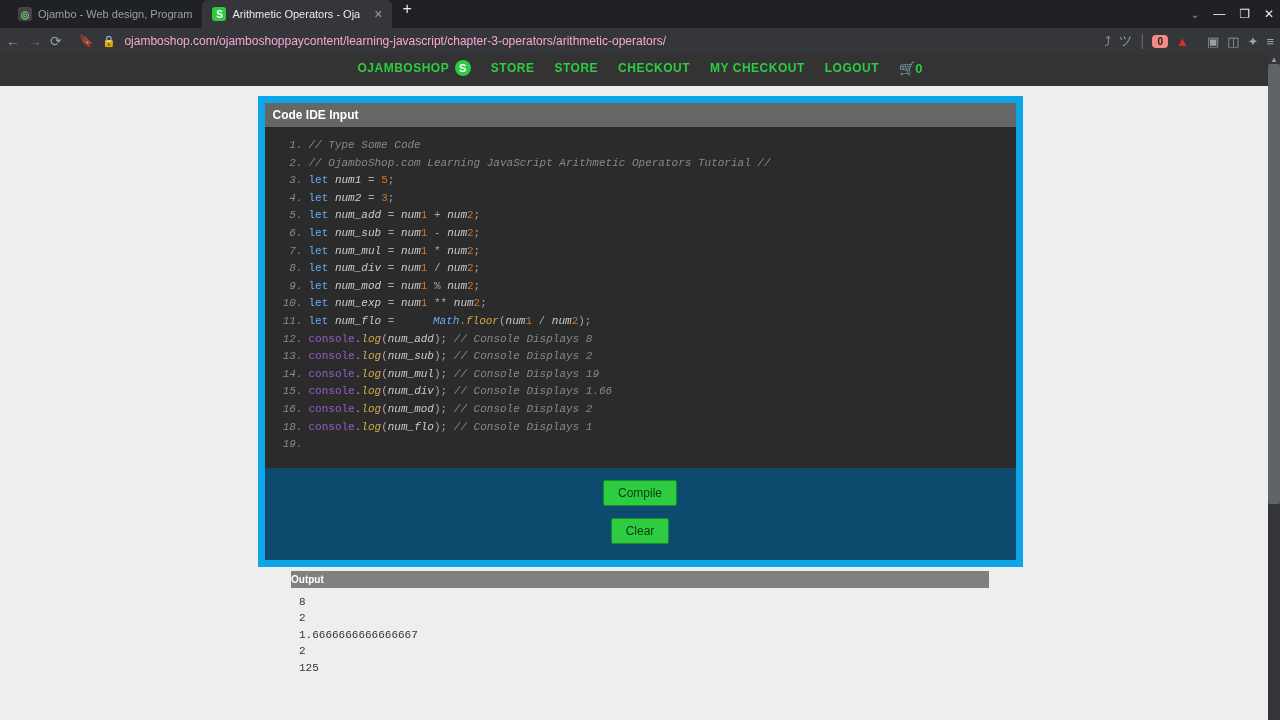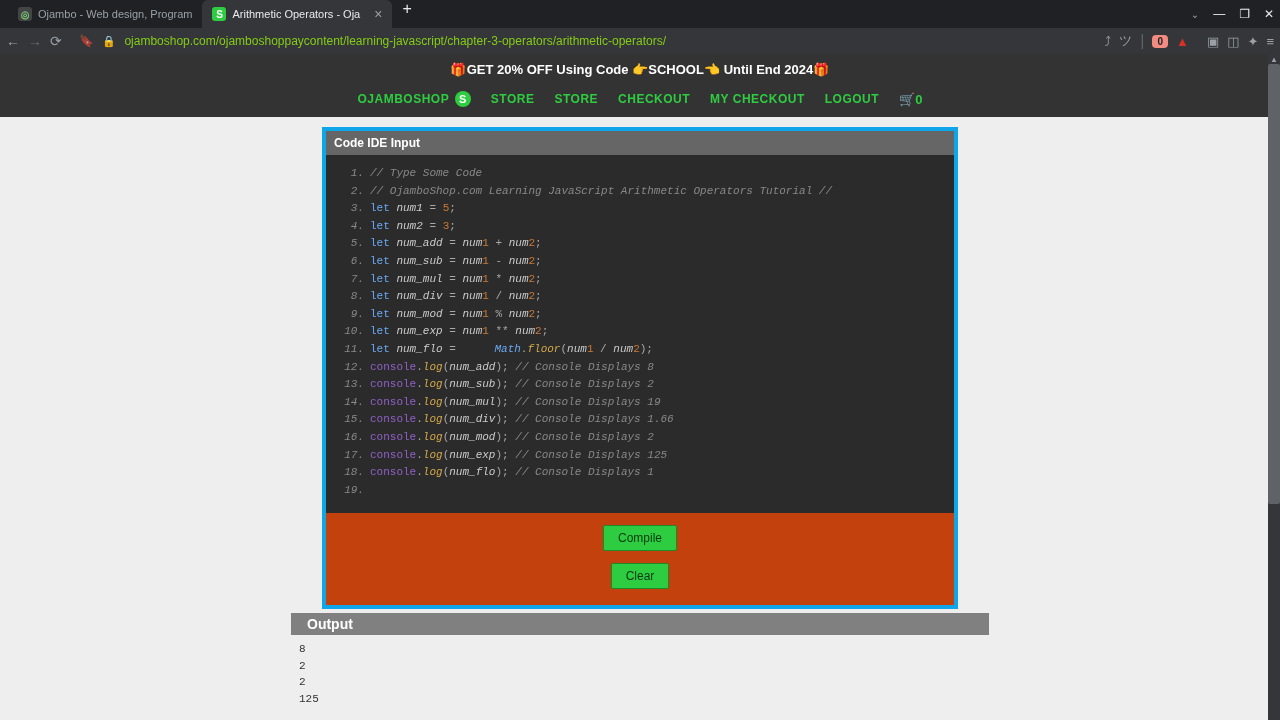--- a/index.html
+++ b/index.html
@@ -16,21 +16,21 @@
 .win-controls span { color: #e8eaed; font-size: 12px; cursor: pointer; }
 .newtab { color: #e8eaed; font-size: 16px; margin-left: 10px; cursor: pointer; }
 .dropdown-caret { color: #9aa0a6; margin-right: 14px; font-size: 10px; }
 
 
 .toolbar { height: 26px; background: #35363a; display: flex; align-items: center; padding: 0 6px; gap: 8px; }
 .nav-btn { color: #9aa0a6; font-size: 14px; cursor: pointer; }
 .nav-btn.disabled { opacity: 0.5; }
 .url-bar { flex: 1; display: flex; align-items: center; gap: 8px; padding: 0 10px; font-size: 12px; color: #9aa0a6; }
 .url-bar .lock { font-size: 11px; }
-.url-text { color: #84cc16; flex: 1; }
+.url-text { color: #f9a8d4; flex: 1; }
 .toolbar-right { display: flex; align-items: center; gap: 8px; }
 .toolbar-right .icon { color: #9aa0a6; font-size: 13px; }
 .ext-badge { background: #f28b82; color: #202124; border-radius: 4px; padding: 1px 5px; font-size: 10px; font-weight: bold; }
 .ext-warn { color: #d93025; font-size: 13px; }
 
 
 .scrollbar { position: absolute; right: 0; top: 54px; width: 12px; height: calc(720px - 54px); background: #35363a; }
 .scrollbar .thumb { background: #5f6368; width: 100%; height: 440px; position: absolute; top: 10px; border-radius: 2px; }
 .scrollbar .arrow { color: #9aa0a6; font-size: 9px; text-align: center; }
 
@@ -38,42 +38,42 @@
 .page { background: #eeeeee; height: calc(720px - 54px); overflow: hidden; position: relative; }
 
 .promo-bar { background: #333333; color: #fff; text-align: center; padding: 8px 0; font-size: 13px; font-weight: bold; }
 
 .nav-menu { background: #333333; display: flex; justify-content: center; align-items: center; gap: 20px; padding: 6px 0 10px; font-size: 12px; font-weight: bold; }
 .nav-menu a { color: #2ecc40; text-decoration: none; letter-spacing: 0.5px; }
 .nav-menu .logo-badge { display: inline-flex; align-items: center; justify-content: center; background: #2ecc40; color: #fff; width: 16px; height: 16px; border-radius: 50%; font-size: 11px; margin-left: 2px; }
 .nav-menu .cart-icon { color: #2ecc40; font-size: 13px; }
 
 .content-wrap { padding: 10px 0 0; }
-.ide-box { width: 636px; margin: 0 auto; border: 4px solid #0ea5e9; }
+.ide-box { width: 765px; margin: 0 auto; border: 7px solid #0ea5e9; }
 .ide-header { background: #666666; color: #fff; font-size: 12px; font-weight: bold; padding: 5px 8px; }
 .ide-code { background: #2b2b2b; padding: 10px 12px 14px; font-family: 'Courier New', monospace; font-size: 11px; line-height: 1.6; }
 .code-line { display: flex; }
 .code-line .ln { color: #888; width: 26px; text-align: right; margin-right: 6px; font-style: italic; }
 .code-line .code { color: #a8a8a8; white-space: pre; }
 .tk-comment { color: #888; font-style: italic; }
 .tk-keyword { color: #6aa9f4; }
 .tk-ident { color: #cccccc; font-style: italic; }
 .tk-num { color: #cc7832; }
 .tk-op { color: #a8a8a8; }
 .tk-console { color: #9060c8; }
 .tk-method { color: #d4a84b; font-style: italic; }
 .tk-paren { color: #a8a8a8; }
 .tk-math { color: #6aa9f4; font-style: italic; padding-left: 32px; }
 
-.ide-buttons { background: #c2410c; padding: 12px 0 16px; text-align: center; }
+.ide-buttons { background: #0c4a6e; padding: 12px 0 16px; text-align: center; }
 .ide-buttons button { display: block; margin: 0 auto 12px; background: #2ecc40; border: 1px solid #1d8a2a; color: #0a3a10; font-size: 12px; padding: 5px 14px; border-radius: 2px; cursor: pointer; }
 .ide-buttons button:last-child { margin-bottom: 0; }
 
 .output-box { width: 698px; margin: 4px auto 0; }
-.output-header { background: #808080; color: #fff; font-size: 14px; font-weight: bold; padding: 3px 16px; }
+.output-header { background: #808080; color: #fff; font-size: 10px; font-weight: bold; padding: 3px 0; }
 .output-body { background: #eeeeee; padding: 6px 8px 10px; font-family: 'Courier New', monospace; font-size: 11px; line-height: 1.5; color: #333; }
 </style>
 </head>
 <body>
 
 <div class="titlebar">
   <div class="tabs">
     <div class="tab">
       <span class="favicon" style="background:#444;color:#7c7">◎</span>
       <span>Ojambo - Web design, Program</span>
@@ -110,23 +110,20 @@
     <span class="ext-warn">▲</span>
     <span class="icon" style="margin-left:10px">▣</span>
     <span class="icon">◫</span>
     <span class="icon">✦</span>
     <span class="icon">≡</span>
   </div>
 </div>
 
 <div class="page">
 
-  <div class="promo-bar">
-    <span>🎁GET 20% OFF Using Code 👉SCHOOL👈 Until End 2024🎁</span>
-  </div>
 
   <div class="nav-menu">
     <a href="#"><span>OJAMBOSHOP</span> <span class="logo-badge">S</span></a>
     <a href="#">STORE</a>
     <a href="#">STORE</a>
     <a href="#">CHECKOUT</a>
     <a href="#">MY CHECKOUT</a>
     <a href="#">LOGOUT</a>
     <span class="cart-icon">🛒<span>0</span></span>
   </div>
@@ -193,43 +190,40 @@
           </div>
           <div class="code-line">
             <span class="ln">15.</span>
             <span class="code"><span class="tk-console">console</span><span class="tk-op">.</span><span class="tk-method">log</span><span class="tk-paren">(</span><span class="tk-ident">num_div</span><span class="tk-paren">)</span><span class="tk-op">;</span> <span class="tk-comment">// Console Displays 1.66</span></span>
           </div>
           <div class="code-line">
             <span class="ln">16.</span>
             <span class="code"><span class="tk-console">console</span><span class="tk-op">.</span><span class="tk-method">log</span><span class="tk-paren">(</span><span class="tk-ident">num_mod</span><span class="tk-paren">)</span><span class="tk-op">;</span> <span class="tk-comment">// Console Displays 2</span></span>
           </div>
           <div class="code-line">
-            <span class="ln">17.</span>
-            <span class="code"><span class="tk-console">console</span><span class="tk-op">.</span><span class="tk-method">log</span><span class="tk-paren">(</span><span class="tk-ident">num_exp</span><span class="tk-paren">)</span><span class="tk-op">;</span> <span class="tk-comment">// Console Displays 125</span></span>
-          </div>
-          <div class="code-line">
             <span class="ln">18.</span>
             <span class="code"><span class="tk-console">console</span><span class="tk-op">.</span><span class="tk-method">log</span><span class="tk-paren">(</span><span class="tk-ident">num_flo</span><span class="tk-paren">)</span><span class="tk-op">;</span> <span class="tk-comment">// Console Displays 1</span></span>
           </div>
           <div class="code-line">
             <span class="ln">19.</span>
             <span class="code"></span>
           </div>
         </div>
       <div class="ide-buttons">
         <button>Compile</button>
         <button>Clear</button>
       </div>
     </div>
 
     <div class="output-box">
       <div class="output-header">Output</div>
       <div class="output-body" id="output-area">
           <div>8</div>
           <div>2</div>
+          <div>1.6666666666666667</div>
           <div>2</div>
           <div>125</div>
         </div>
     </div>
 
   </div>
 </div>
 
 <div class="scrollbar">
   <div class="arrow">▴</div>

